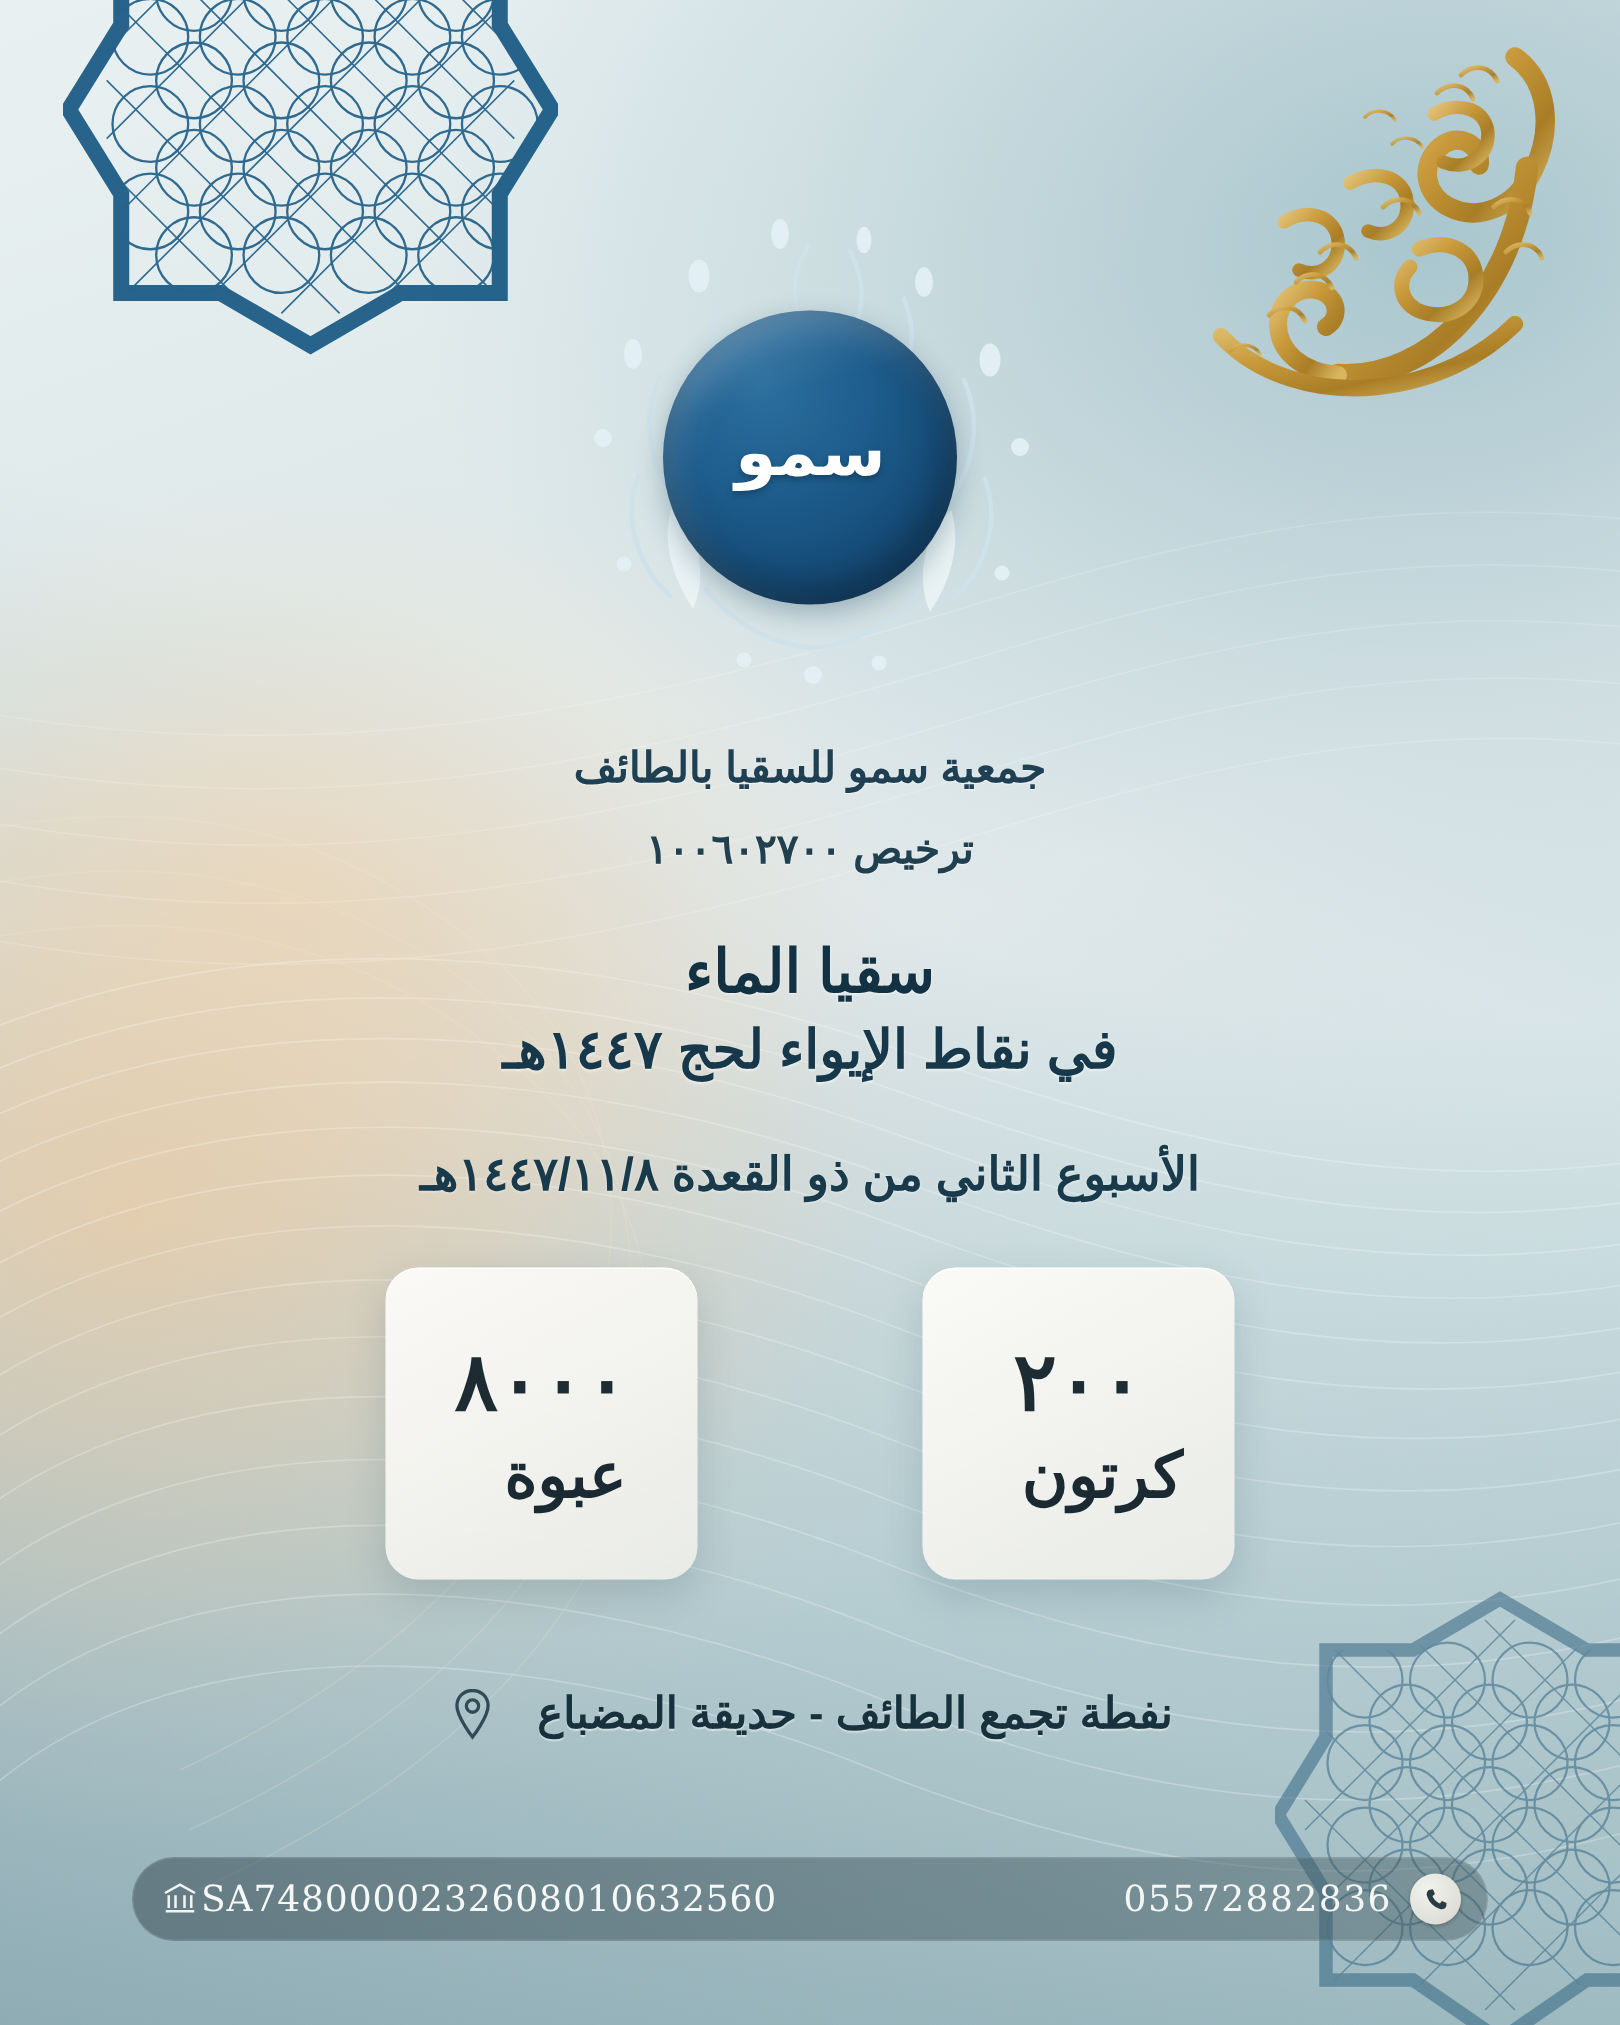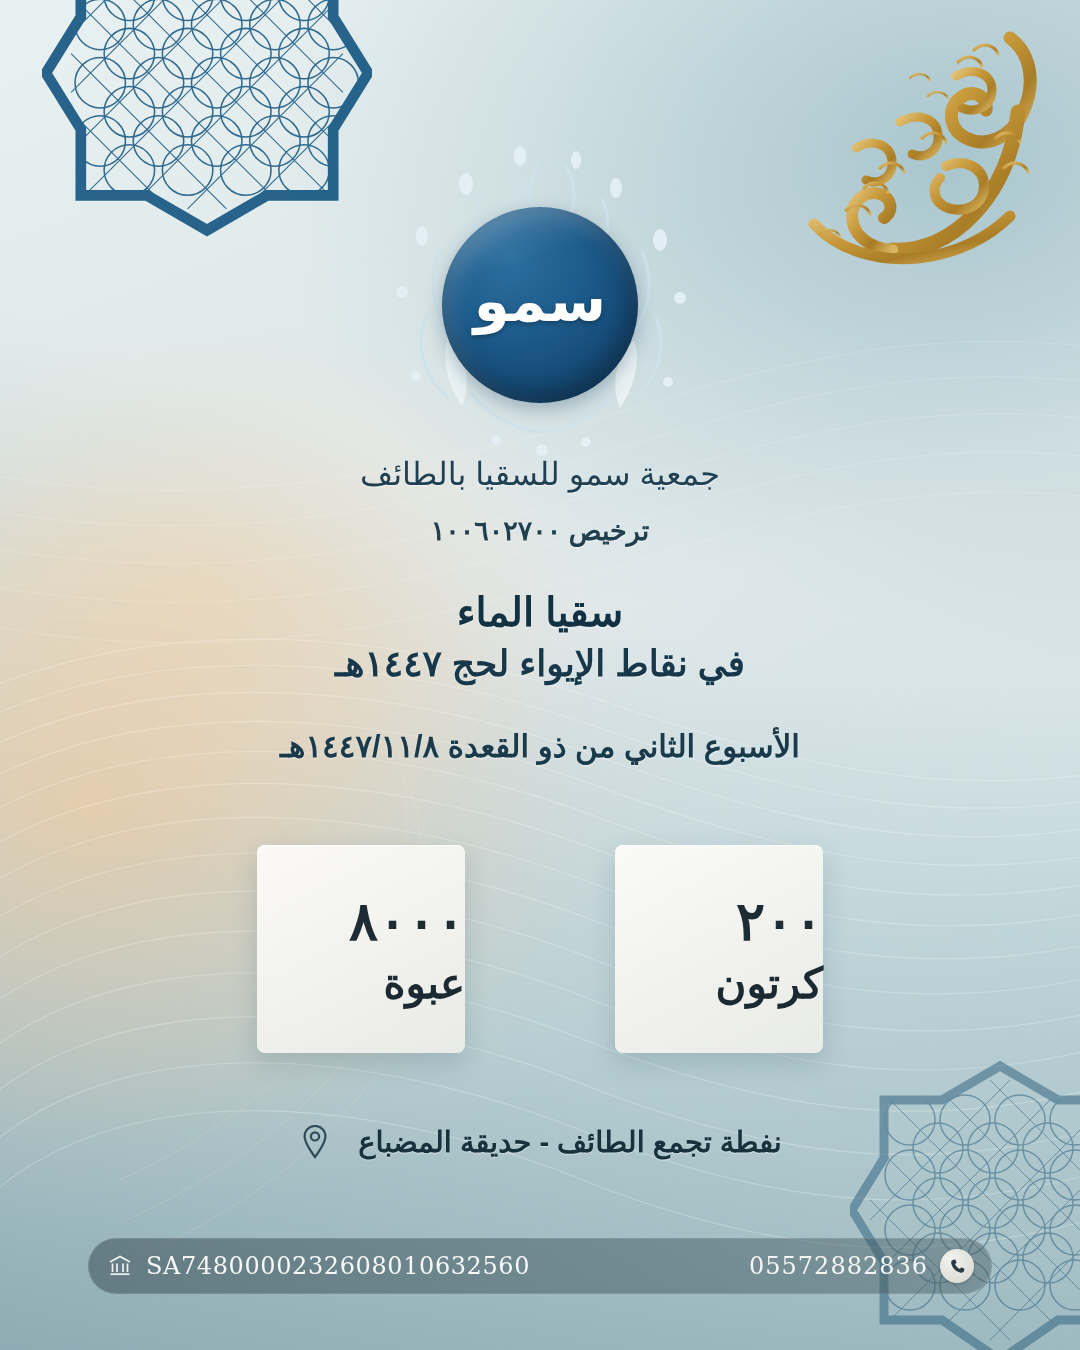--- a/index.html
+++ b/index.html
@@ -60,36 +60,37 @@
     display: flex; align-items: center; justify-content: center;
     overflow: hidden;
   }
   .logo-disc:before {
     content:""; position:absolute; top:-30%; left:-20%; width:150%; height:80%;
     background: linear-gradient(165deg, rgba(255,255,255,0.30), rgba(255,255,255,0) 62%);
     border-radius: 50%;
   }
   .logo-word {
     position: relative;
-    color: #ffffff; font-size: 58px; letter-spacing: -2px;
+    color: #ffffff; font-size: 44px; letter-spacing: -2px;
     font-family: "DejaVu Sans", sans-serif; font-weight: 600;
     text-shadow: 0 2px 5px rgba(0,0,0,0.28);
     transform: translateY(-4px);
   }
 
   
   .center-col {
     position: absolute; left: 0; right: 0; top: 455px;
     display: flex; flex-direction: column; align-items: center;
     text-align: center;
   }
   .org-name {
-    font-size: 32px; font-weight: 400; color: #1f3f52;
+    font-size: 28px; font-weight: 700; color: #1f3f52;
     letter-spacing: 0px; margin-bottom: 22px;
     text-shadow: 0 1px 1px rgba(255,255,255,0.6);
+    margin-top: 40px;
   }
   .license {
     font-size: 27px; font-weight: 700; color: #20404f;
     margin-bottom: 42px;
     text-shadow: 0 1px 1px rgba(255,255,255,0.6);
     text-align: right;
   }
   .headline {
     font-size: 40px; font-weight: 700; color: #123243;
     margin-bottom: 8px; letter-spacing: 0px;
@@ -106,24 +107,24 @@
     text-shadow: 0 1px 2px rgba(255,255,255,0.5);
     margin-top: 29px;
   }
 
   
   .cards {
     position: absolute; top: 845px; left: 0; right: 0;
     display: flex; justify-content: center; gap: 150px;
   }
   .card {
-    width: 208px; height: 208px; border-radius: 8px;
+    width: 208px; height: 208px; border-radius: 22px;
     background: linear-gradient(150deg, rgba(252,251,248,0.96), rgba(238,238,233,0.90));
     box-shadow: 0 10px 26px rgba(40,70,85,0.18), inset 0 1px 0 rgba(255,255,255,0.85);
-    display: flex; flex-direction: column; justify-content: center;
+    display: flex; flex-direction: column; align-items: center; justify-content: center;
     gap: 6px;
   }
   .card-num {
     font-size: 54px; font-weight: 700; color: #1d2b33;
     letter-spacing: 2px;
   }
   .card-label {
     font-size: 42px; font-weight: 700; color: #1b2a32; margin-left: 32px;
   }
 
@@ -155,21 +156,21 @@
   .phone-badge {
     width: 34px; height: 34px; border-radius: 50%;
     background: radial-gradient(circle at 35% 30%, #f2f2ee, #d7d7cf);
     display: flex; align-items: center; justify-content: center;
     box-shadow: 0 1px 3px rgba(0,0,0,0.25);
   }
   .phone-num {
     font-size: 24px; color: #f4f6f4; letter-spacing: 1px;
     font-family: "DejaVu Serif", serif;
   }
-  .iban-grp { display: flex; align-items: center; gap: 12px; }
+  .iban-grp { display: flex; align-items: center; }
   .iban-num {
     font-size: 24px; color: #f6f8f6; letter-spacing: 0.6px;
     font-family: "DejaVu Serif", serif;
   }
   .bank-icon { width: 28px; height: 28px; display: flex; align-items: center; justify-content: center; }
 </style>
 </head>
 <body>
 
 <div id="poster">

